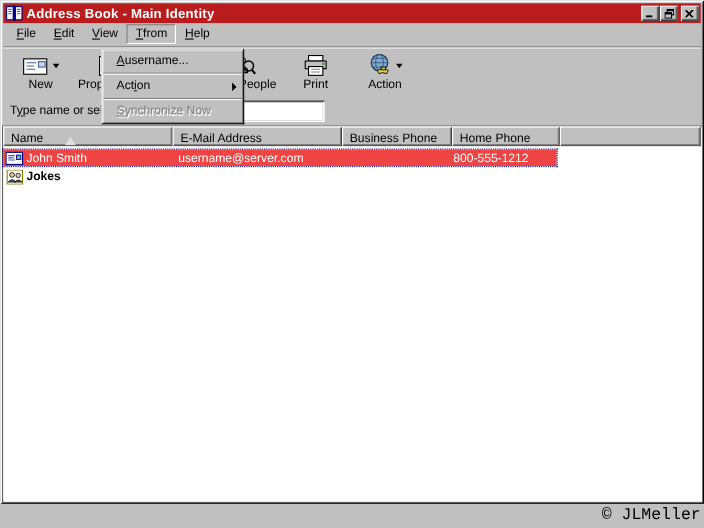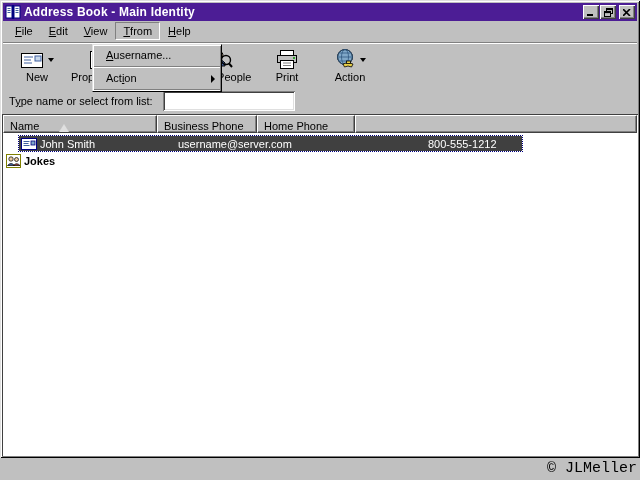--- a/index.html
+++ b/index.html
@@ -7,21 +7,21 @@
   body { font-family:"Liberation Sans", sans-serif; font-size:11px; color:#000; }
   .screen { position:relative; width:640px; height:480px; background:#c0c0c0; overflow:hidden; }
 
   
   .raised { box-shadow: inset 1px 1px 0 #dfdfdf, inset -1px -1px 0 #000, inset 2px 2px 0 #fff, inset -2px -2px 0 #808080; }
   .sunken2 { box-shadow: inset 1px 1px 0 #808080, inset -1px -1px 0 #fff, inset 2px 2px 0 #404040, inset -2px -2px 0 #dfdfdf; }
 
   .window { position:absolute; left:0; top:0; width:640px; height:458px; background:#c0c0c0; }
 
   
-  .titlebar { position:absolute; left:3px; top:3px; right:3px; height:18px; background:#4c1d95; display:flex; align-items:center; padding:0 2px; }
+  .titlebar { position:absolute; left:3px; top:3px; right:3px; height:18px; background:#b91c1c; display:flex; align-items:center; padding:0 2px; }
   .titlebar .ticon { width:16px; height:16px; margin-right:3px; flex:0 0 auto; }
   .titlebar .ttext { color:#fff; font-weight:bold; font-size:12px; letter-spacing:0.2px; white-space:nowrap; }
   .tbtns { position:absolute; right:2px; top:2px; display:flex; }
   .tbtn { width:16px; height:14px; background:#c0c0c0; box-shadow: inset 1px 1px 0 #fff, inset -1px -1px 0 #404040, inset -2px -2px 0 #808080; display:flex; align-items:center; justify-content:center; }
   .tbtn + .tbtn { margin-left:1px; }
   .tbtn.close { margin-left:3px; }
 
   
   .menubar { position:absolute; left:3px; top:22px; right:3px; height:20px; display:flex; padding-left:4px; }
   .menu-item { height:18px; line-height:17px; padding:0 7px; border:1px solid transparent; }
@@ -41,21 +41,21 @@
   .search-input { position:absolute; left:160px; top:3px; width:132px; height:20px; background:#fff; border:none; outline:none; padding:2px 4px; font:11px "Liberation Sans", sans-serif; }
 
   
   .listwrap { position:absolute; left:2px; top:114px; right:2px; bottom:2px; background:#fff; box-shadow: inset 1px 1px 0 #404040, inset -1px -1px 0 #fff; }
   .lheader { position:absolute; left:1px; right:1px; top:1px; height:18px; display:flex; background:#c0c0c0; }
   .hcell { height:18px; background:#c0c0c0; border:1px solid; border-color:#fff #404040 #404040 #fff; box-shadow: inset -1px -1px 0 #808080; padding:2px 0 0 6px; white-space:nowrap; overflow:hidden; display:flex; align-items:flex-end; gap:20px; }
   .c-name { width:154px; } .c-email { width:154px; } .c-biz { width:100px; } .c-home { width:98px; } .c-fill { flex:1; }
   .sort-tri { width:0; height:0; border-left:5px solid transparent; border-right:5px solid transparent; border-bottom:8px solid #dfdfdf; filter:drop-shadow(0 1px 0 #808080); }
   .lbody { position:absolute; left:1px; right:1px; top:19px; bottom:1px; background:#fff; padding-top:3px; }
   .lrow { display:flex; width:503px; height:15px; align-items:center; }
-  .lrow.selected { background:#404040; color:#fff; outline:1px dotted #000080; margin-bottom:2px;margin-left:16px; }
+  .lrow.selected { background:#ef4444; color:#fff; outline:1px dotted #000080; margin-bottom:2px; }
   .cell { overflow:hidden; white-space:nowrap; }
   .cell.name { width:154px; display:flex; align-items:center; gap:2px; padding-left:2px; }
   .cell.email { width:154px; padding-left:5px; }
   .cell.biz { width:97px; padding-left:4px; }
   .cell.home { width:98px; padding-left:4px; }
   .lrow .ricon { width:17px; height:14px; flex:0 0 auto; }
   .bold { font-weight:bold; }
 
   
   .menu-popup { position:absolute; left:92px; top:44px; width:130px; z-index:99; background:#c0c0c0; border:1px solid; border-color:#dfdfdf #000 #000 #dfdfdf; box-shadow: inset 1px 1px 0 #fff, inset -1px -1px 0 #808080; }
@@ -189,20 +189,23 @@
       <span class="search-label"><span>T</span><span class="u">y</span><span>pe name or select from list:</span></span>
       <input class="search-input sunken2" type="text" value="" style="">
     </div>
 
     <div class="listwrap">
       <div class="lheader">
         <div class="hcell c-name">
           <span>Name</span>
           <span class="sort-tri"></span>
         </div>
+        <div class="hcell c-email">
+            <span>E-Mail Address</span>
+          </div>
         <div class="hcell c-biz">
             <span>Business Phone</span>
           </div>
         <div class="hcell c-home">
             <span>Home Phone</span>
           </div>
         <div class="hcell c-fill"></div>
       </div>
       <div class="lbody">
 
@@ -239,17 +242,18 @@
       </div>
     </div>
 
   </div>
 
   <div class="menu-popup">
     <div class="popup-item"><span class="u">A</span><span>username...</span></div>
     <div class="popup-sep"></div>
     <div class="popup-item"><span>Act</span><span class="u">i</span><span>on</span><span class="sub-arrow"></span></div>
     <div class="popup-sep"></div>
+    <div class="popup-item disabled"><span class="u">S</span><span>ynchronize Now</span></div>
   </div>
 
   <div class="credit">© JLMeller</div>
 
 </div>
 
 </body></html>

